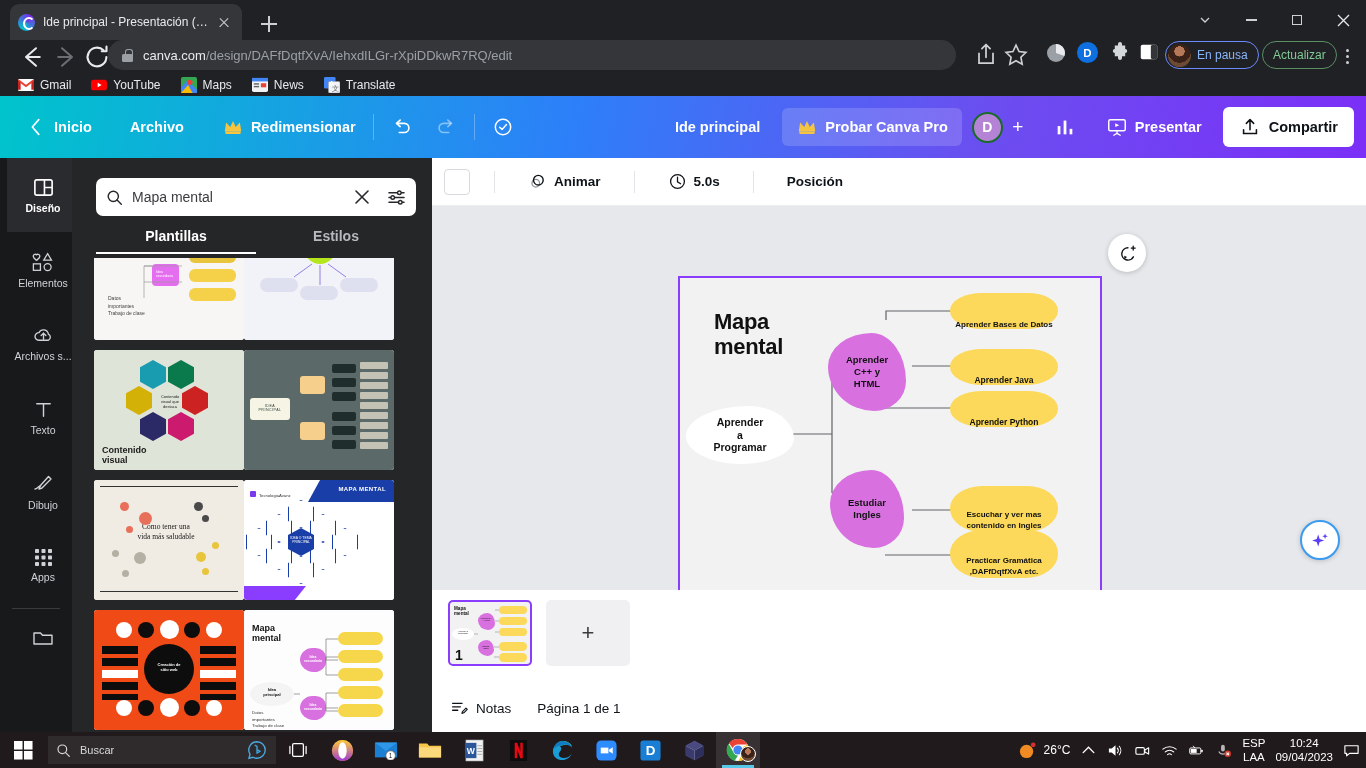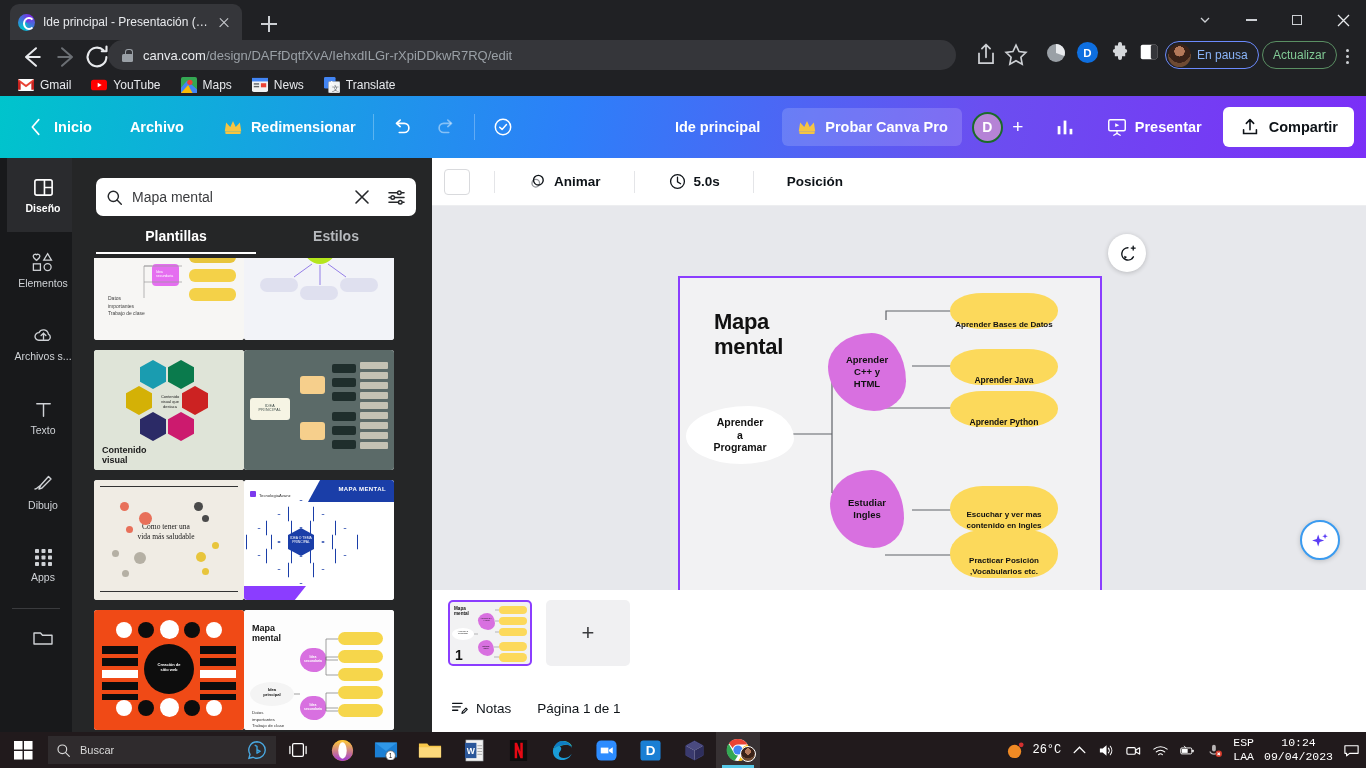--- a/index.html
+++ b/index.html
@@ -183,21 +183,21 @@
   
   .taskbar { position:absolute; left:0; top:732px; width:1366px; height:36px; background:#211a1c; display:flex; align-items:center; }
   .start { width:46px;height:36px;display:flex;align-items:center;justify-content:center;}
   .tb-search {
     width:228px; height:28px; background:#2f2b2d; display:flex; align-items:center; gap:9px; padding:0 8px; margin-left:2px;
     color:#d9d9d9; font-size:11px;
   }
   .tb-app { width:44px; height:36px; display:flex; align-items:center; justify-content:center; position:relative; }
   .tb-app.active { background:rgba(255,255,255,.10); }
   .tb-app.active::after{ content:""; position:absolute; left:6px; right:6px; bottom:0; height:3px; background:#57c8e8;}
-  .tray { position:absolute; right:0; top:0; height:36px; display:flex; align-items:center; gap:10px; padding-right:6px;font-family:Liberation Mono, monospace;}
+  .tray { position:absolute; right:0; top:0; height:36px; display:flex; align-items:center; gap:10px; padding-right:6px;}
   .tray-txt { color:#fff; font-size:11.5px; line-height:1.25; text-align:center; }
   .tray-ic { width:17px; height:17px; }
 </style>
 </head>
 <body>
 
 <div class="browser">
 
   <div class="tabstrip">
     <div class="tab">
@@ -756,21 +756,21 @@
         <span>Aprender Python</span>
       </div>
 
       <div class="blob blob-purple r-purple" style="left:150px;top:192px;width:74px;height:78px;font-size:9.5px;line-height:1.3;font-weight:600;">
         <span>Estudiar<br>Ingles</span>
       </div>
       <div class="blob blob-yellow r-yellow" style="left:270px;top:208px;width:108px;height:46px;font-size:8px;font-weight:600;line-height:1.35;padding:0 5px;">
         <span>Escuchar y ver mas contenido en Ingles</span>
       </div>
       <div class="blob blob-yellow r-yellow" style="left:270px;top:252px;width:108px;height:48px;font-size:8px;font-weight:600;line-height:1.35;padding:0 5px;">
-        <span>Practicar Posición ,Vocabularios etc.</span>
+        <span>Practicar Gramática ,DAFfDqtfXvA etc.</span>
       </div>
     </div>
 
   </div>
 
   <div class="collapse-chip">
     <svg width="14" height="10" viewBox="0 0 14 10">
         <path d="M2 3 L7 8 L12 3" stroke="#3a3b3e" stroke-width="1.6" fill="none" stroke-linecap="round" stroke-linejoin="round"></path>
       </svg>
   </div>

